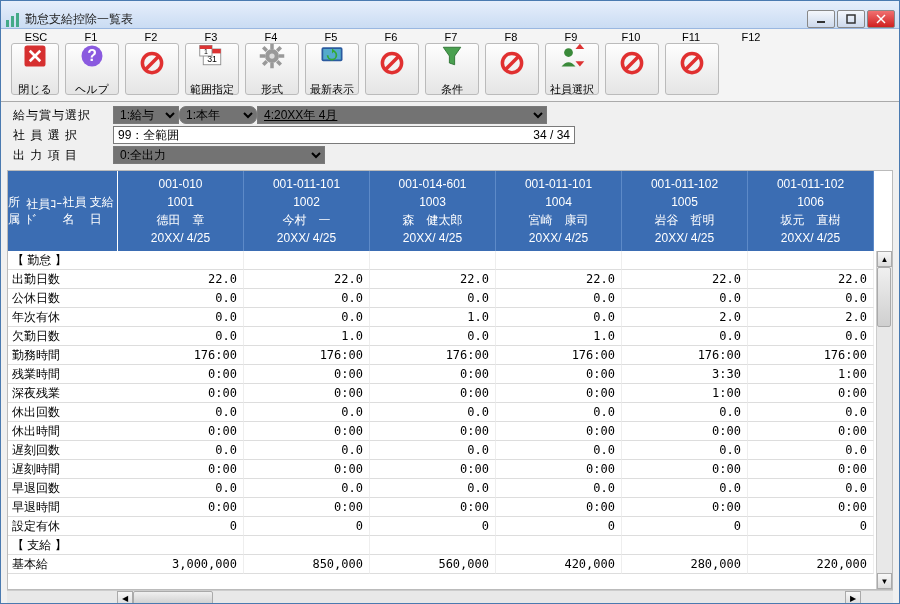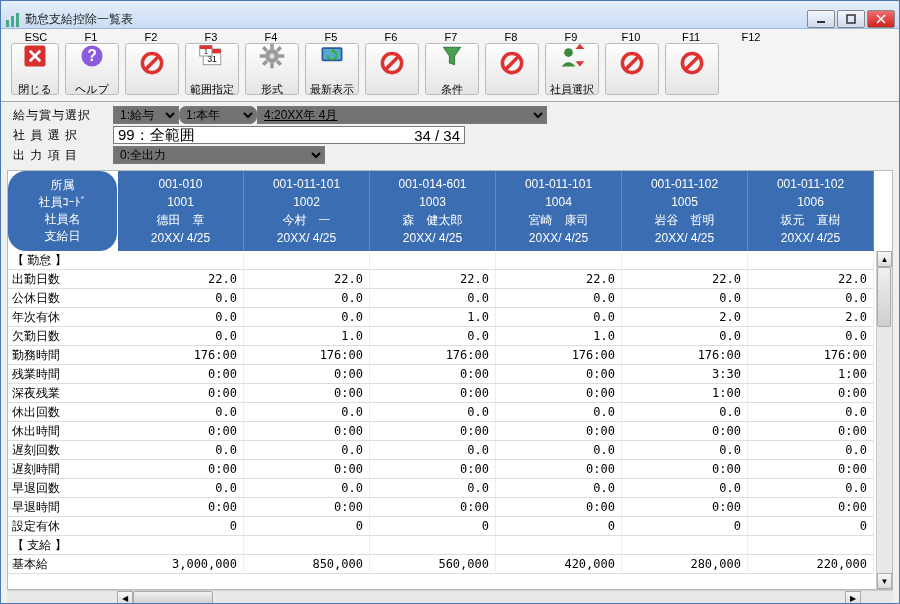--- a/index.html
+++ b/index.html
@@ -23,27 +23,27 @@
 .tool-icon { width: 28px; height: 28px; display: flex; align-items: center; justify-content: center; }
 .tool-label { margin-top: 12px; font-size: 11px; }
 
 .filters { padding: 4px 12px; }
 .filter-row { display: flex; align-items: center; margin-bottom: 2px; font-size: 12px; }
 .filter-label { width: 100px; letter-spacing: 1px; }
 .select { border: 1px solid #7a7a7a; background: #737373; font-size: 12px; height: 18px; padding: 0 2px; }
 .select.small { width: 66px; }
 .select.mid { width: 78px; border-radius: 7px; }
 .select.wide { width: 290px; text-decoration: underline; }
-.emp-sel { border: 1px solid #7a7a7a; background: #fff; width: 352px; height: 18px; font-size: 15px; display: flex; align-items: center; padding: 0 4px; }
+.emp-sel { border: 1px solid #7a7a7a; background: #fff; width: 462px; height: 18px; font-size: 12px; display: flex; align-items: center; padding: 0 4px; }
 .emp-sel .count { margin-left: auto; }
 
 .table-wrap { position: relative; height: 420px; overflow: hidden; margin: 0 6px; border: 1px solid #bbb; background: #fff; }
 .table { display: flex; }
 .left-col { width: 110px; }
-.left-col .hdr { background: #3b6db3; color: #fff; height: 80px; font-size: 12px; display: flex; flex-direction: column; justify-content: center; align-items: center; border-right: 1px solid #fff; border-radius: 18px; }
+.left-col .hdr { background: #3b6db3; color: #fff; height: 80px; font-size: 12px; display: flex; flex-direction: row; justify-content: center; align-items: center; border-right: 1px solid #fff; }
 .left-col .cell { height: 19px; font-size: 12px; padding: 0 4px; border-bottom: 1px solid #ddd; background: #fff; display: flex; align-items: center; }
 .left-col .section { font-size: 12px; }
 .data-cols { display: flex; flex: 1; overflow: hidden; }
 .data-col { width: 126px; }
 .data-col .hdr { background: #3b6db3; color: #fff; height: 80px; font-size: 12px; display: flex; flex-direction: column; justify-content: center; align-items: center; border-right: 1px solid #5d8ac8; line-height: 1.5; }
 .data-col .cell { height: 19px; font-size: 12px; padding: 0 6px; border-bottom: 1px solid #ddd; background: #fff; text-align: right; display: flex; align-items: center; justify-content: flex-end; border-right: 1px solid #eee; font-family: "MS Gothic", monospace;}
 .data-col .cell.section, .left-col .cell.section { justify-content: flex-start; }
 .vscroll { position: absolute; right: 0; top: 80px; bottom: 0; width: 16px; background: #e8e8e8; border-left: 1px solid #ccc; }
 .vscroll .arrow { height: 16px; background: linear-gradient(#f8f8f8,#ddd); border: 1px solid #aaa; display: flex; align-items: center; justify-content: center; font-size: 8px; }
 .vscroll .thumb { position: absolute; top: 16px; width: 14px; left: 0; height: 60px; background: linear-gradient(#f0f0f0,#cfcfcf); border: 1px solid #aaa; border-radius: 2px; }

